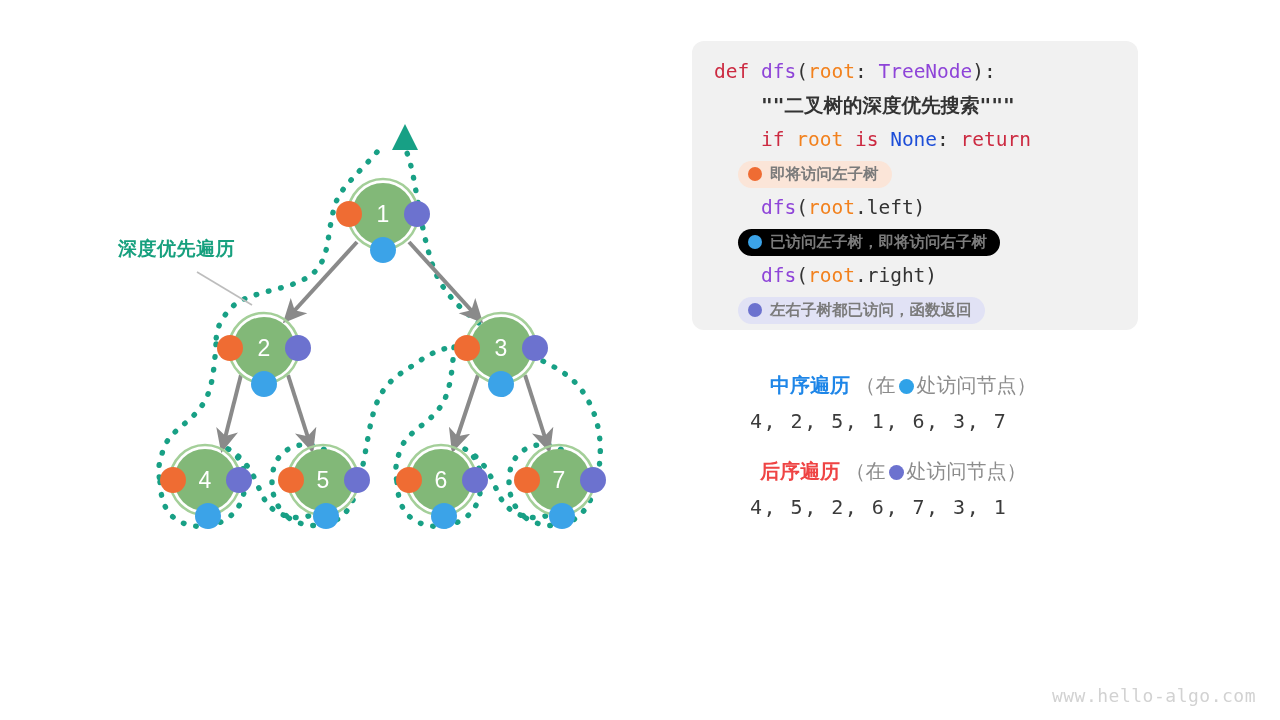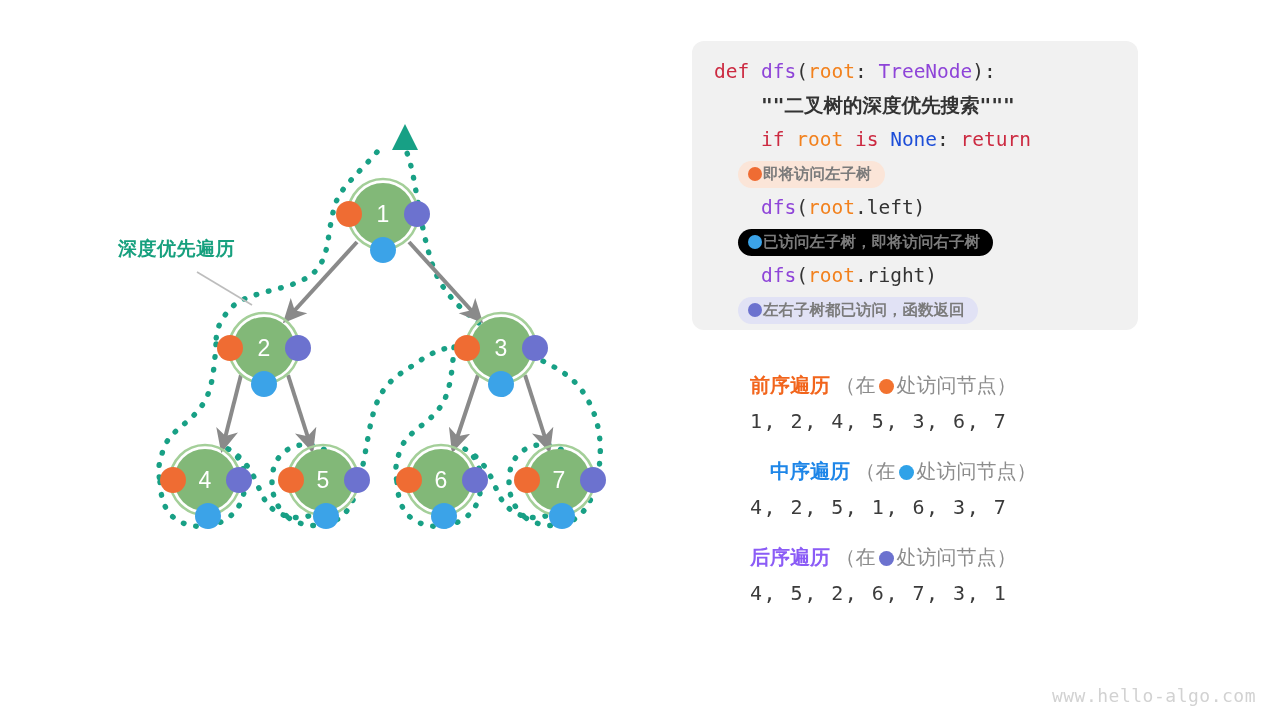--- a/index.html
+++ b/index.html
@@ -56,21 +56,21 @@
   .k-var  { color: #f2811d; }      
   .k-type { color: #8e44d8; }      
   .k-none { color: #1d4ed8; }      
   .k-punc { color: #333333; }
   .k-str  { color: #333333; font-weight: bold; }
 
   .badge-line { padding-left: 46px; line-height: 34px; }
   .badge {
     display: inline-flex;
     align-items: center;
-    gap: 1px;
+    gap: 8px;
     border-radius: 999px;
     padding: 2px 13px 3px 10px;
     font-family: "Liberation Sans", "DejaVu Sans", sans-serif;
     font-size: 15.5px;
     font-weight: bold;
     color: #7b7b7b;
     line-height: 22px;
     vertical-align: middle;
   }
   .badge .dot {
@@ -108,21 +108,21 @@
   }
   .trav-seq {
     font-family: "DejaVu Sans Mono", "Liberation Mono", monospace;
     font-size: 20px;
     line-height: 42px;
     color: #3b3b3b;
     letter-spacing: 1.5px;
   }
   .c-pre  { color: #f2651c; }
   .c-in   { color: #1e86e8; margin-left: 20px; }
-  .c-post { color: #8b5cf6; }
+  .c-post { color: #ef4444; margin-left: 10px; }
   .d-pre  { background: #f2722f; }
   .d-in   { background: #2fa2e8; }
   .d-post { background: #6c72cf; }
 
   
   #watermark {
     position: absolute;
     right: 24px; bottom: 14px;
     font-family: "DejaVu Sans Mono", "Liberation Mono", monospace;
     font-size: 18px;
@@ -315,24 +315,20 @@
   <div class="badge-line">
     <span class="badge badge-purple">
       <span class="dot"></span>
       <span>左右子树都已访问，函数返回</span>
     </span>
   </div>
 </div>
 
 <div id="traversals">
 
-  <div class="trav-block">
-    <div class="trav-head"><span class="trav-name c-pre">前序遍历</span><span class="trav-paren">&nbsp;</span><span class="trav-paren">（在</span><span class="idot d-pre"></span><span class="trav-paren">处访问节点）</span></div>
-    <div class="trav-seq">1, 2, 4, 5, 3, 6, 7</div>
-  </div>
 
   <div class="trav-block">
     <div class="trav-head"><span class="trav-name c-in">中序遍历</span><span class="trav-paren">&nbsp;</span><span class="trav-paren">（在</span><span class="idot d-in"></span><span class="trav-paren">处访问节点）</span></div>
     <div class="trav-seq">4, 2, 5, 1, 6, 3, 7</div>
   </div>
 
   <div class="trav-block">
     <div class="trav-head"><span class="trav-name c-post">后序遍历</span><span class="trav-paren">&nbsp;</span><span class="trav-paren">（在</span><span class="idot d-post"></span><span class="trav-paren">处访问节点）</span></div>
     <div class="trav-seq">4, 5, 2, 6, 7, 3, 1</div>
   </div>

